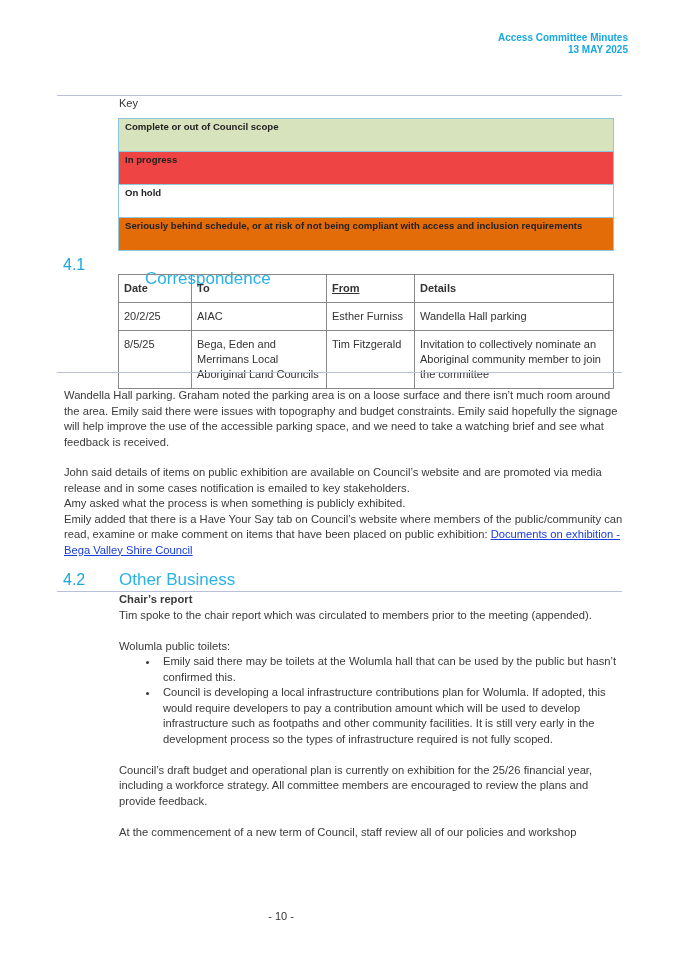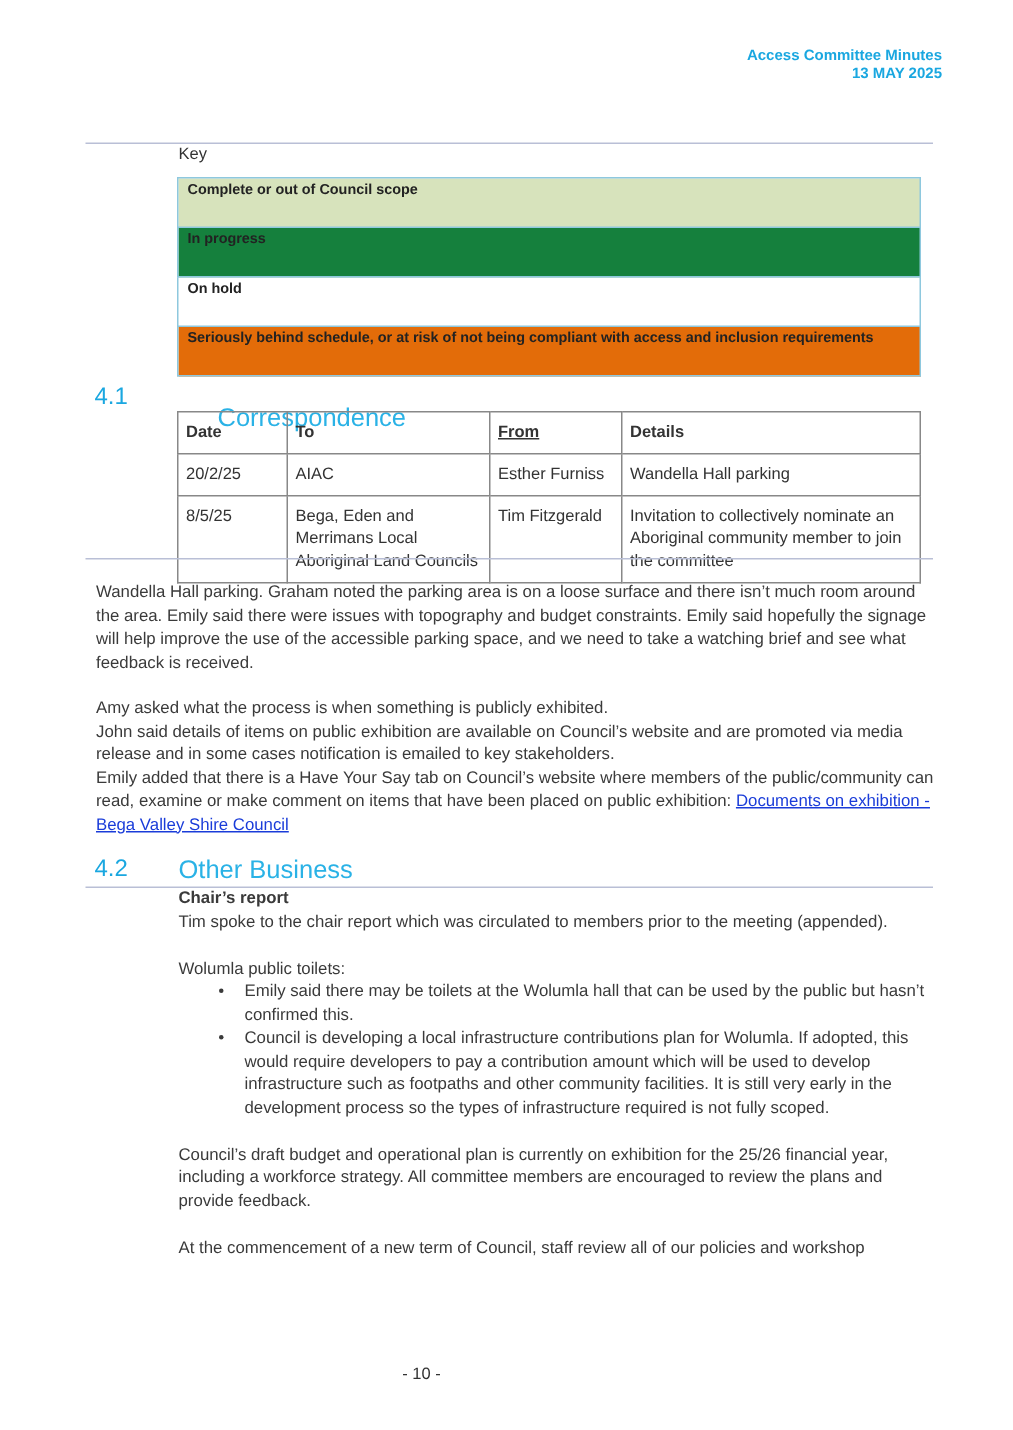--- a/index.html
+++ b/index.html
@@ -36,21 +36,21 @@
 
 <div class="rule" style="left:57px; top:95px; width:565px;"></div>
 
 <div class="key-label">Key</div>
 <table class="key-table">
   <tbody>
       <tr>
         <td style="background:#d7e3bc;">Complete or out of Council scope</td>
       </tr>
   <tr>
-        <td style="background:#15803d;margin-left:26px;">In progress</td>
+        <td style="background:#ef4444;margin-left:26px;">In progress</td>
       </tr>
   <tr>
         <td style="background:#ffffff;">On hold</td>
       </tr>
   <tr>
         <td style="background:#e36c09;">Seriously behind schedule, or at risk of not being compliant with access and inclusion requirements</td>
       </tr>
 </tbody>
   </table>
 
@@ -78,22 +78,22 @@
     <td>Invitation to collectively nominate an Aboriginal community member to join the committee</td>
   </tr>
 </tbody>
   </table>
 
 <div class="rule" style="left:57px; top:372px; width:565px;"></div>
 
 <div class="para body-text" style="left:64px; top:388px; width:560px;">Wandella Hall parking. Graham noted the parking area is on a loose surface and there isn’t much room around the area. Emily said there were issues with topography and budget constraints. Emily said hopefully the signage will help improve the use of the accessible parking space, and we need to take a watching brief and see what feedback is received.</div>
 
 <div class="para body-text" style="left:64px; top:465px; width:560px;">
+  <div>John said details of items on public exhibition are available on Council’s website and are promoted  via media release and in some cases notification is emailed to key stakeholders.</div>
   <div>Amy asked what the process is when something is publicly exhibited.</div>
-  <div>John said details of items on public exhibition are available on Council’s website and are promoted  via media release and in some cases notification is emailed to key stakeholders.</div>
   <div><span>Emily added that there is a Have Your Say tab on Council’s website where members of the public/community can read, examine or make comment on items that have been placed on public exhibition: </span><a class="link">Documents on exhibition - Bega Valley Shire Council</a></div>
 </div>
 
 <div class="sec-num" style="top:571px;">4.2</div>
 <div class="sec-title" style="top:570px;">Other Business</div>
 <div class="rule" style="left:57px; top:591px; width:565px;"></div>
 
 <div class="para body-text" style="left:119px; top:592px; width:505px;">
   <div class="bold">Chair’s report</div>
   <div>Tim spoke to the chair report which was circulated to members prior to the meeting (appended).</div>

